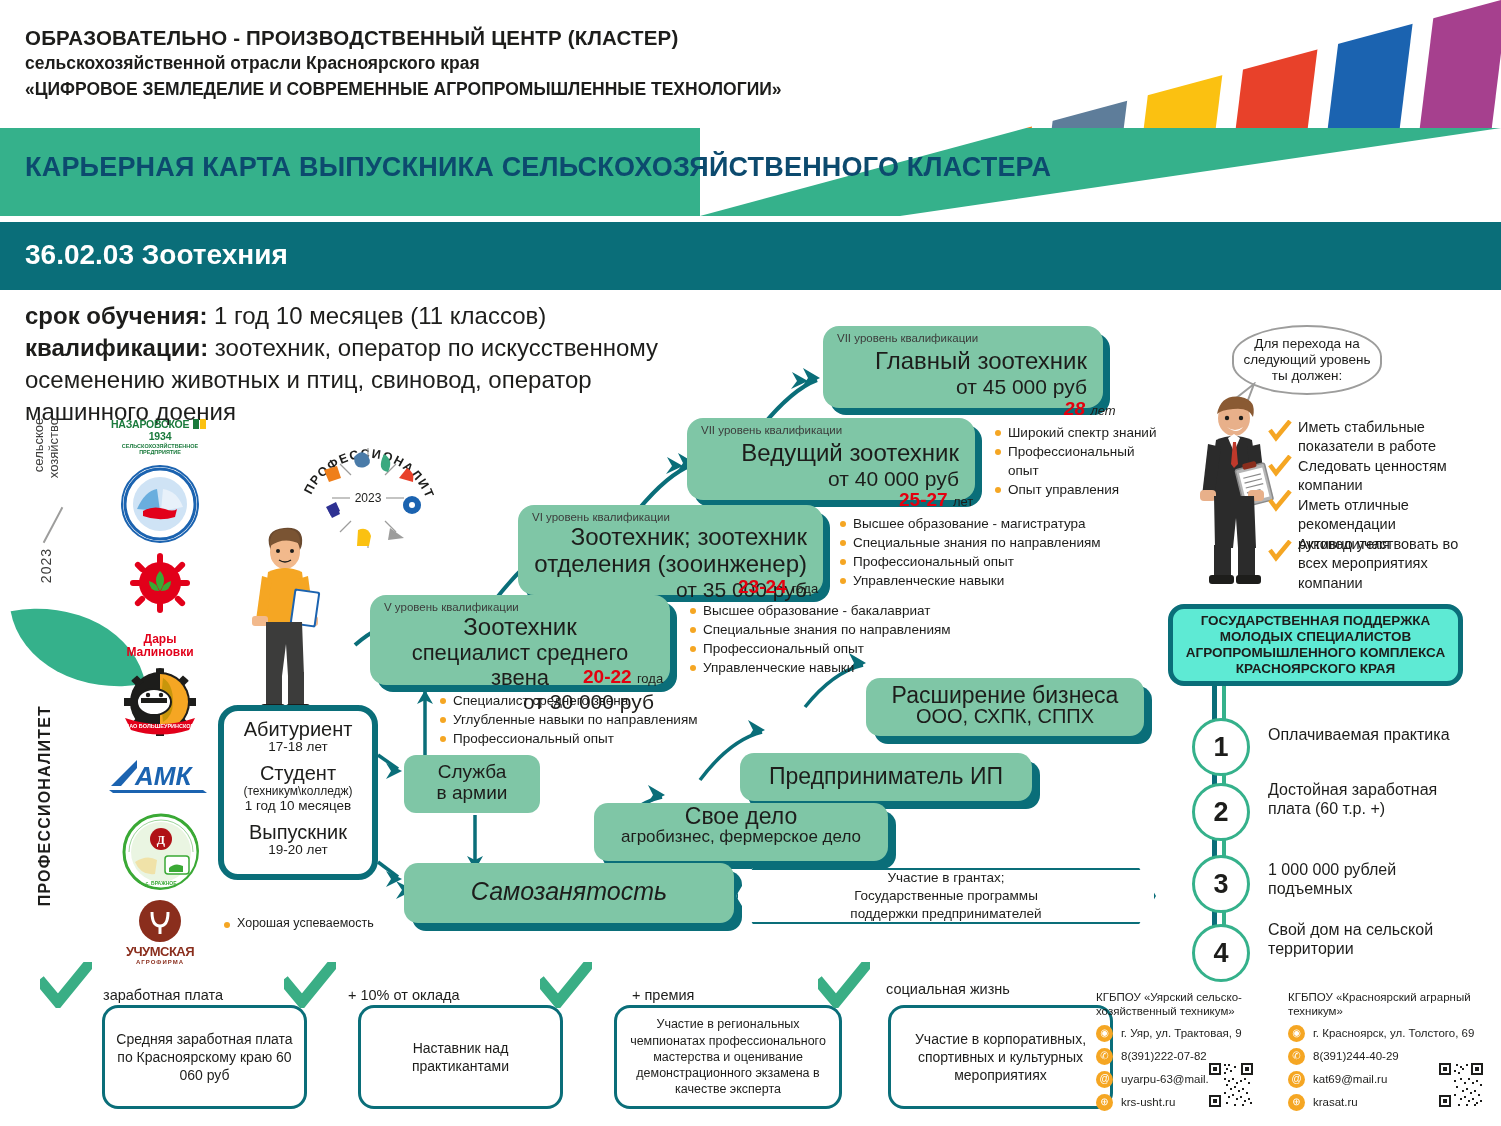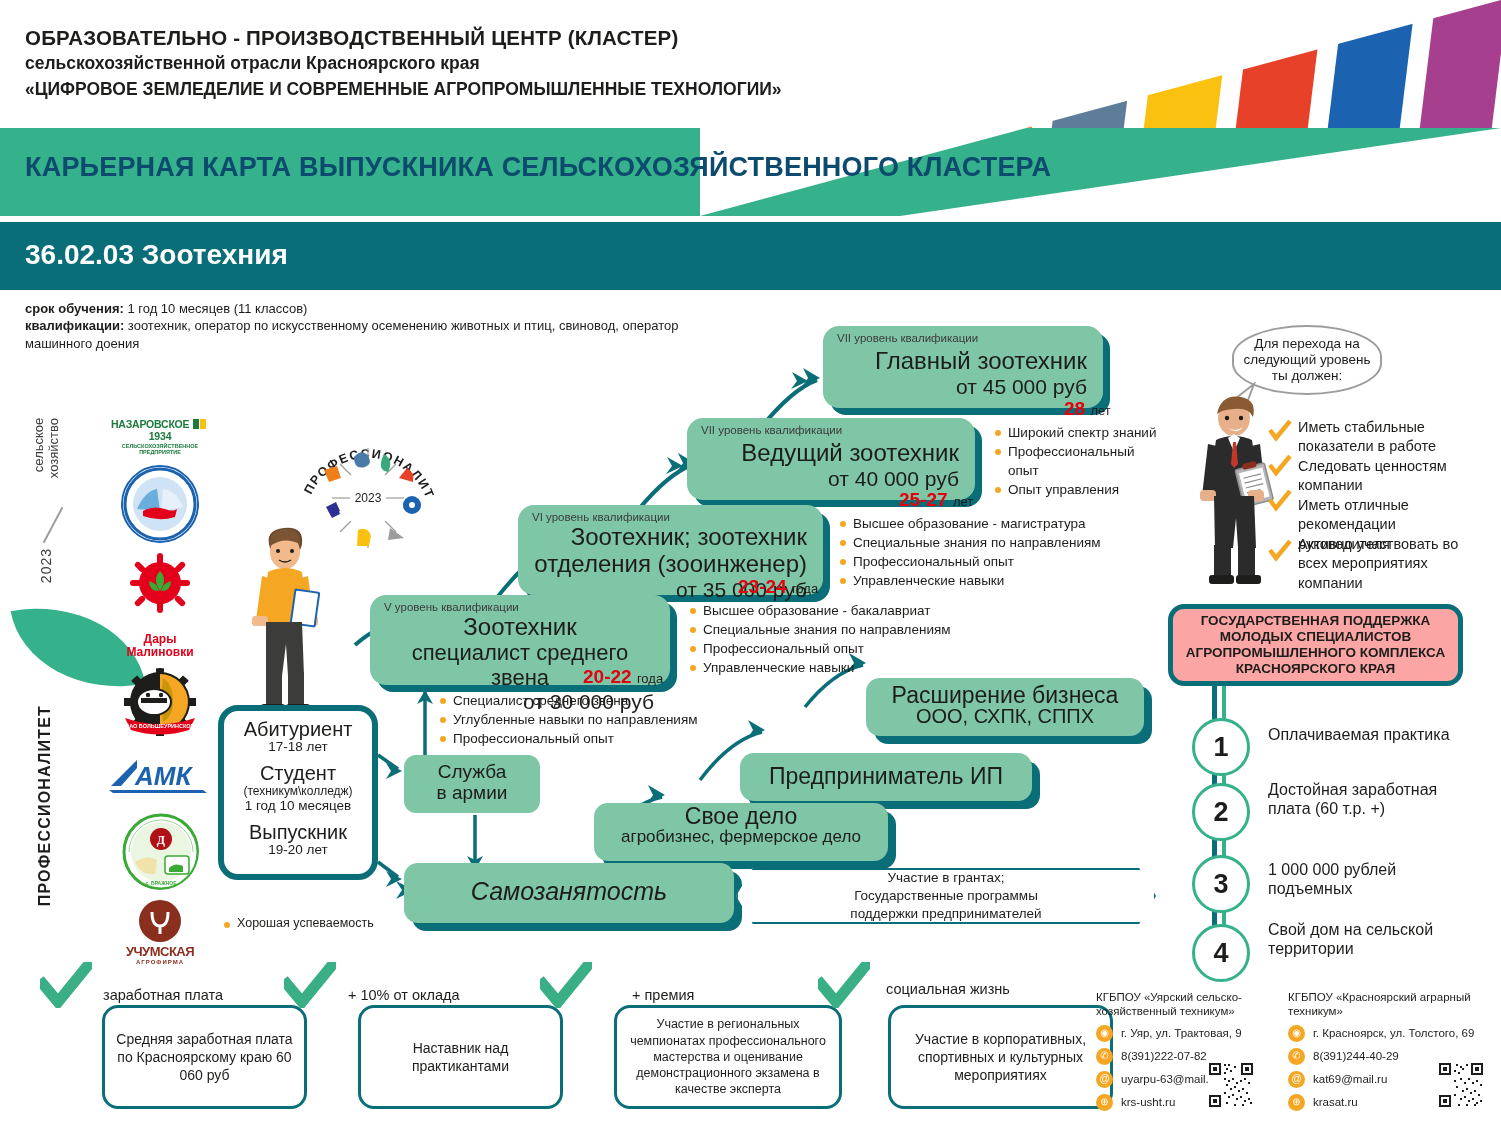--- a/index.html
+++ b/index.html
@@ -43,21 +43,21 @@
   .tealband {
     position:absolute; top:222px; left:0; width:1501px; height:68px;
     background:#0A6E79; z-index:1;
   }
   .tealband-title {
     position:absolute; top:239px; left:25px; z-index:5;
     font-size:28px; font-weight:bold; color:#ffffff;
   }
 
   
-  .intro { position:absolute; top:300px; left:25px; font-size:13px; line-height:1.34; width:660px;}
+  .intro { position:absolute; top:300px; left:25px; font-size:24px; line-height:1.34; width:660px;}
   .intro b { font-weight:bold; }
 
   
   .rail-vert1 {
     position:absolute; left:32px; top:418px;
     writing-mode:vertical-rl; transform:rotate(180deg);
     font-size:13px; color:#3c3c3b; line-height:1.15; text-align:right;
   }
   .rail-slash { position:absolute; left:52px; top:505px; width:2px; height:40px; background:#9d9d9c; transform:rotate(28deg); }
   .rail-year { position:absolute; left:38px; top:548px; writing-mode:vertical-rl; transform:rotate(180deg); font-size:14px; color:#3c3c3b; letter-spacing:1px;}
@@ -135,21 +135,21 @@
   }
   .bubble-tail { position:absolute; left:1222px; top:382px; width:34px; height:26px; }
 
   .manfig { position:absolute; left:1180px; top:388px; width:110px; height:200px; }
 
   .chklist { position:absolute; left:1272px; top:418px; width:180px; font-size:14.5px; line-height:1.33;}
   .chk { position:absolute; width:24px; height:22px; }
 
   .gosbox {
     position:absolute; left:1168px; top:604px; width:295px; height:82px;
-    border:5px solid #0A6E79; border-radius:16px; background:#fca5a5;
+    border:5px solid #0A6E79; border-radius:16px; background:#5eead4;
     text-align:center; font-size:13.5px; font-weight:bold; line-height:1.17;
     display:flex; align-items:center; justify-content:center; padding:0 8px;
   }
   .gosline { position:absolute; left:1212px; top:686px; width:5px; height:285px; background:#0A6E79;}
   .gosline2 { position:absolute; left:1222px; top:686px; width:4px; height:285px; background:#35B18B;}
   .numcirc {
     position:absolute; width:58px; height:58px; border-radius:50%;
     border:3.5px solid #35B18B; background:#fff;
     font-size:27px; font-weight:bold; display:flex; align-items:center; justify-content:center;
   }
@@ -413,21 +413,21 @@
       <path d="M866 663 l-17 -10 l5 10 l-6 9 z"></path>
       <path d="M414 890 l-18 -9 l6 9 l-6 9 z"></path>
     </g>
   </svg>
 
   <div class="cbox" style="left:823px;top:326px;width:280px;height:82px;">
     <div class="lvl">VII уровень квалификации</div>
     <div class="ttl" style="margin-top:22px;">Главный зоотехник</div>
     <div class="sal">от 45 000 руб</div>
   </div>
-  <div class="agebadge" style="left:1064px;top:398px;">
+  <div class="agebadge" style="left:1064px;top:398px;font-style:italic;">
     <span style="font-size:19px;font-weight:bold;color:#E3000F;">28</span>
     <span>лет</span>
   </div>
   <div class="blist" style="left:995px;top:423px;width:180px;">
     <div>Широкий спектр знаний</div>
     <div style="white-space:pre-line">Профессиональный
 опыт</div>
     <div>Опыт управления</div>
   </div>
 

